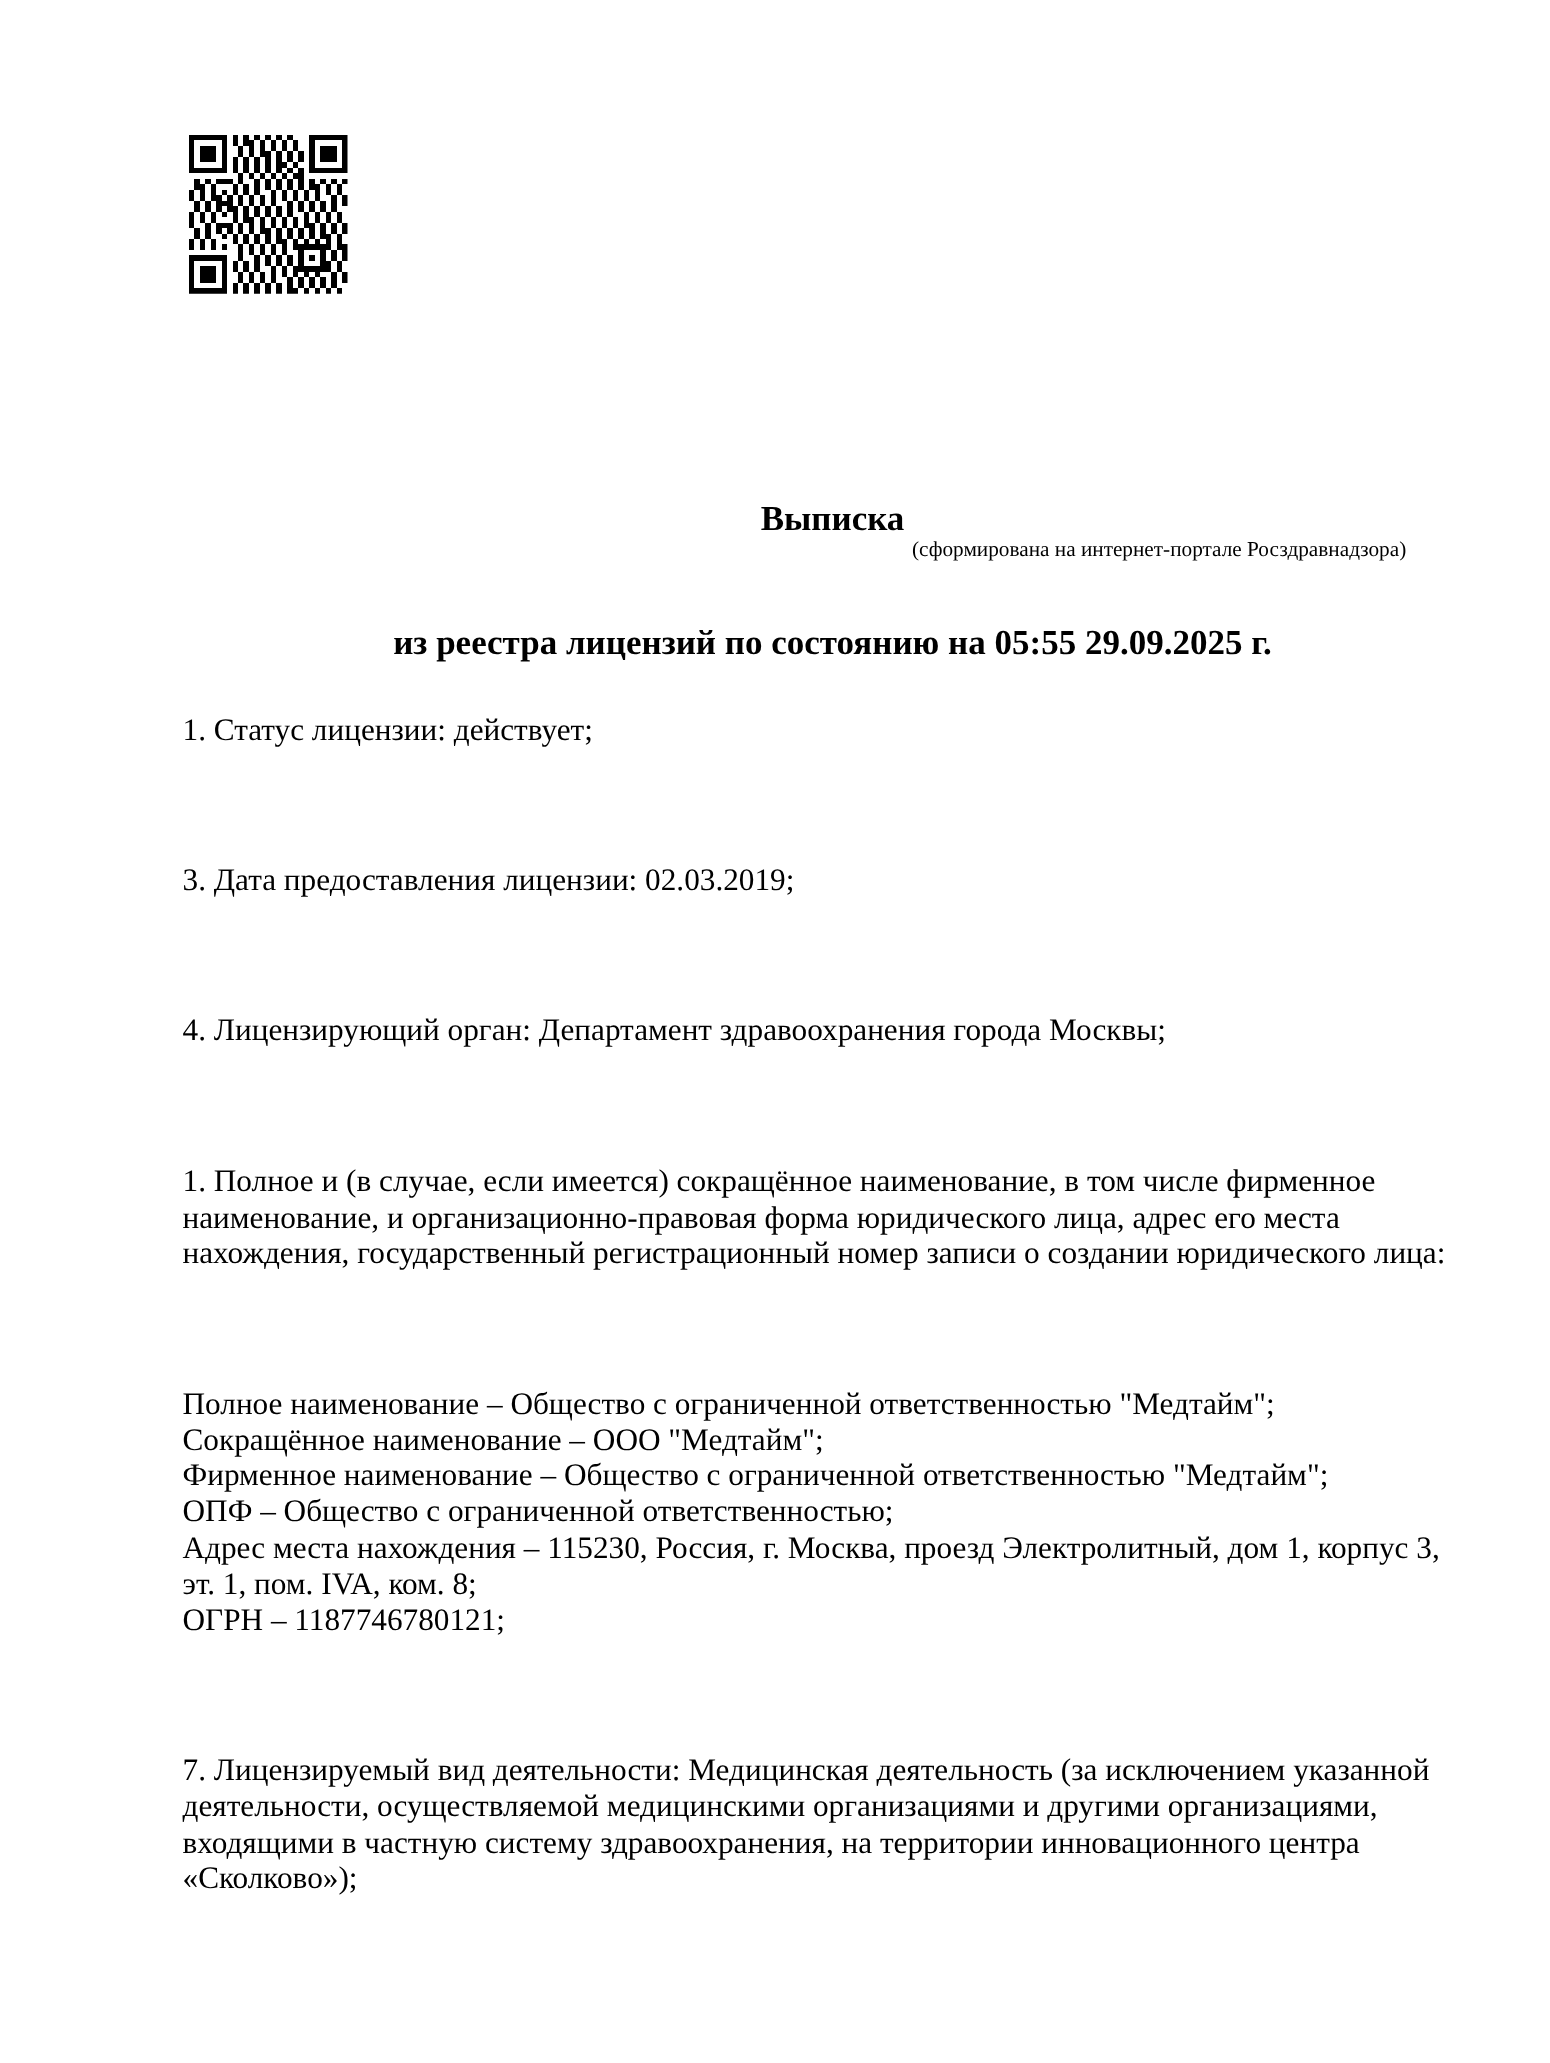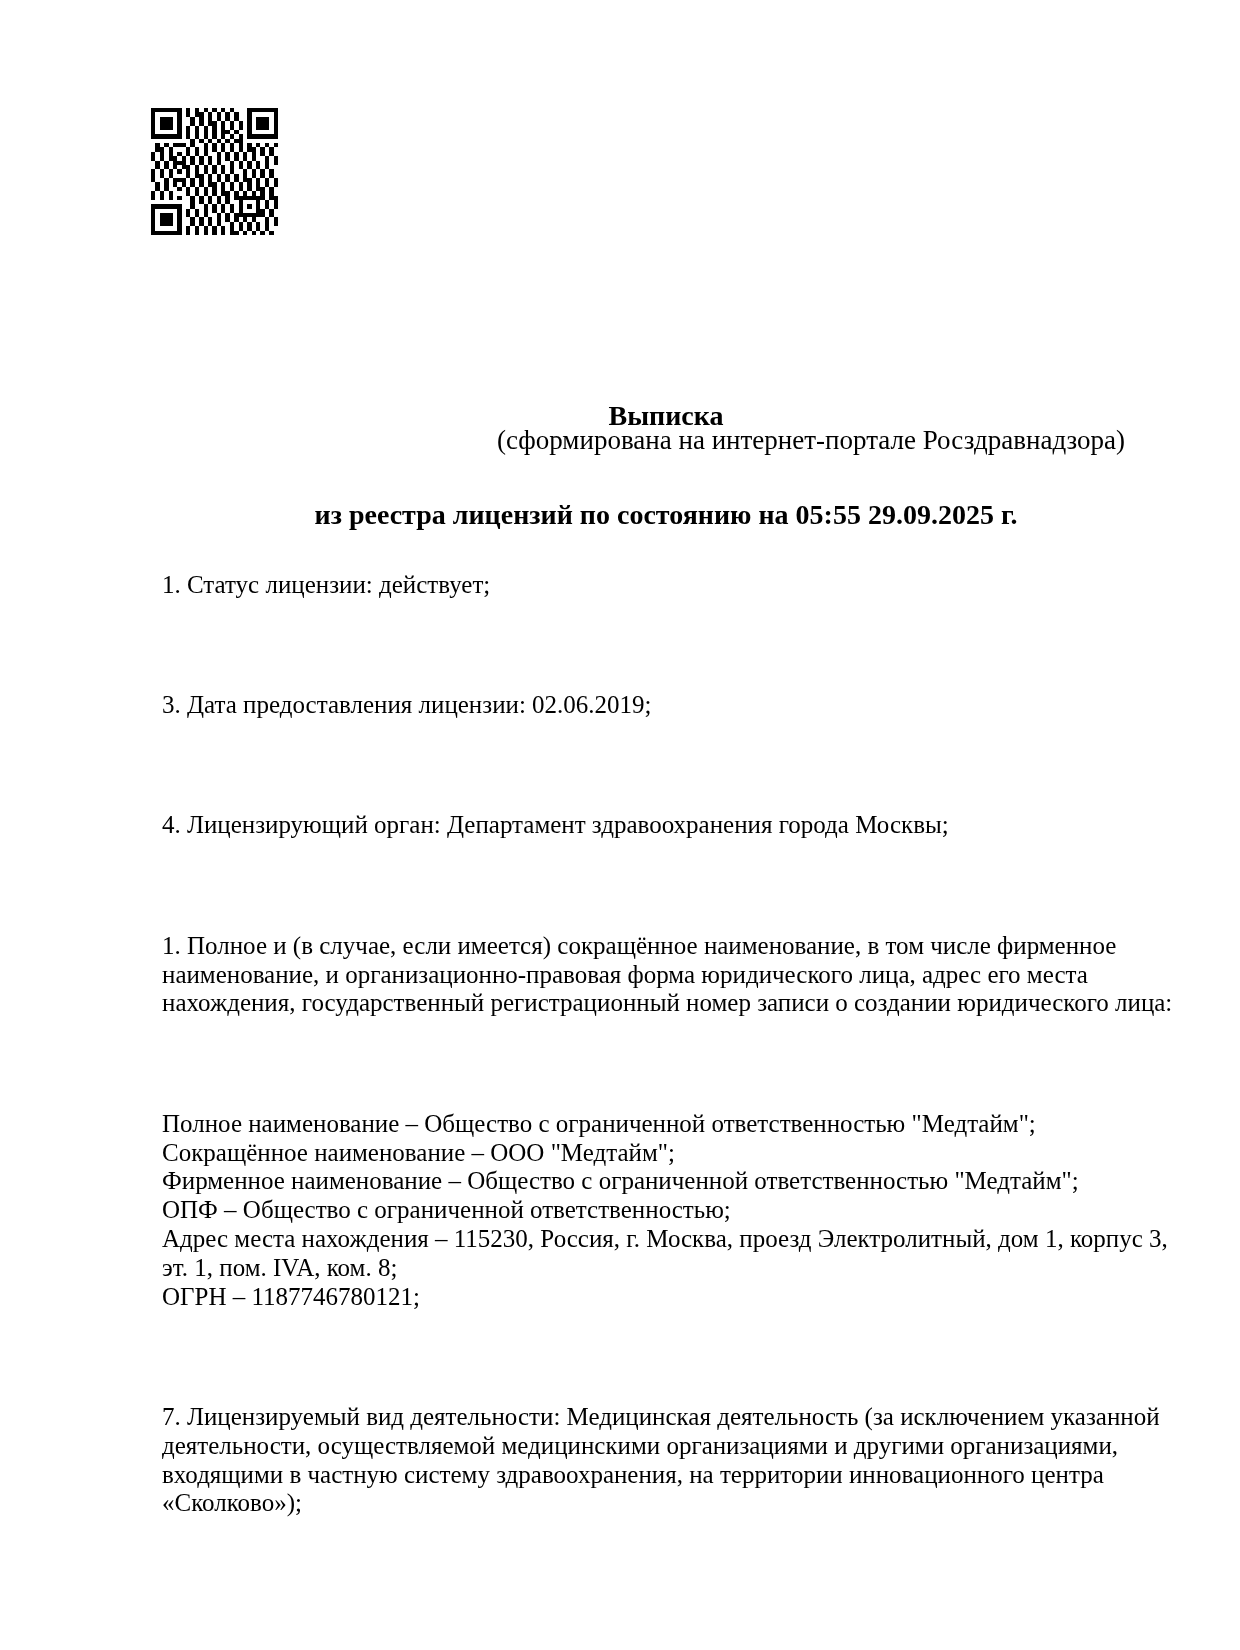--- a/index.html
+++ b/index.html
@@ -29,34 +29,34 @@
     text-align: center;
     font-weight: bold;
     font-size: 28px;
     line-height: 33px;
     white-space: pre;
   }
   .subtitle {
     position: absolute;
     top: 428px;
     right: 115px;
-    font-size: 27px;
+    font-size: 17px;
     line-height: 24px;
     white-space: pre;
   }
   .body-text {
     position: absolute;
     left: 146px;
     top: 513px;
     width: 1060px;
     font-size: 25px;
     line-height: 28.8px;
     white-space: pre;
   }
-  .body-text p { margin: 0 0 34px 16px; padding: 0; }
+  .body-text p { margin: 0 0 34px 0; padding: 0; }
 </style>
 </head>
 <body>
 
 <div class="page">
 
   <div class="qr" id="qr-container">
       <svg viewBox="0 0 29 29" shape-rendering="crispEdges" fill="#000">
         <rect x="0" y="0" width="1" height="1"></rect>
         <rect x="1" y="0" width="1" height="1"></rect>
@@ -491,21 +491,21 @@
 
   <div class="title-block">
     <div>Выписка</div>
     <div>из реестра лицензий по состоянию на 05:55 29.09.2025 г.</div>
   </div>
 
   <div class="subtitle">(сформирована на интернет-портале Росздравнадзора)</div>
 
   <div class="body-text">
     <p>1. Статус лицензии: действует;</p>
-    <p>3. Дата предоставления лицензии: 02.06.2019;</p>
+    <p>3. Дата предоставления лицензии: 02.03.2019;</p>
     <p>4. Лицензирующий орган: Департамент здравоохранения города Москвы;</p>
     <p>1. Полное и (в случае, если имеется) сокращённое наименование, в том числе фирменное
 наименование, и организационно-правовая форма юридического лица, адрес его места
 нахождения, государственный регистрационный номер записи о создании юридического лица:</p>
     <p>Полное наименование – Общество с ограниченной ответственностью "Медтайм";
 Сокращённое наименование – ООО "Медтайм";
 Фирменное наименование – Общество с ограниченной ответственностью "Медтайм";
 ОПФ – Общество с ограниченной ответственностью;
 Адрес места нахождения – 115230, Россия, г. Москва, проезд Электролитный, дом 1, корпус 3,
 эт. 1, пом. IVA, ком. 8;

